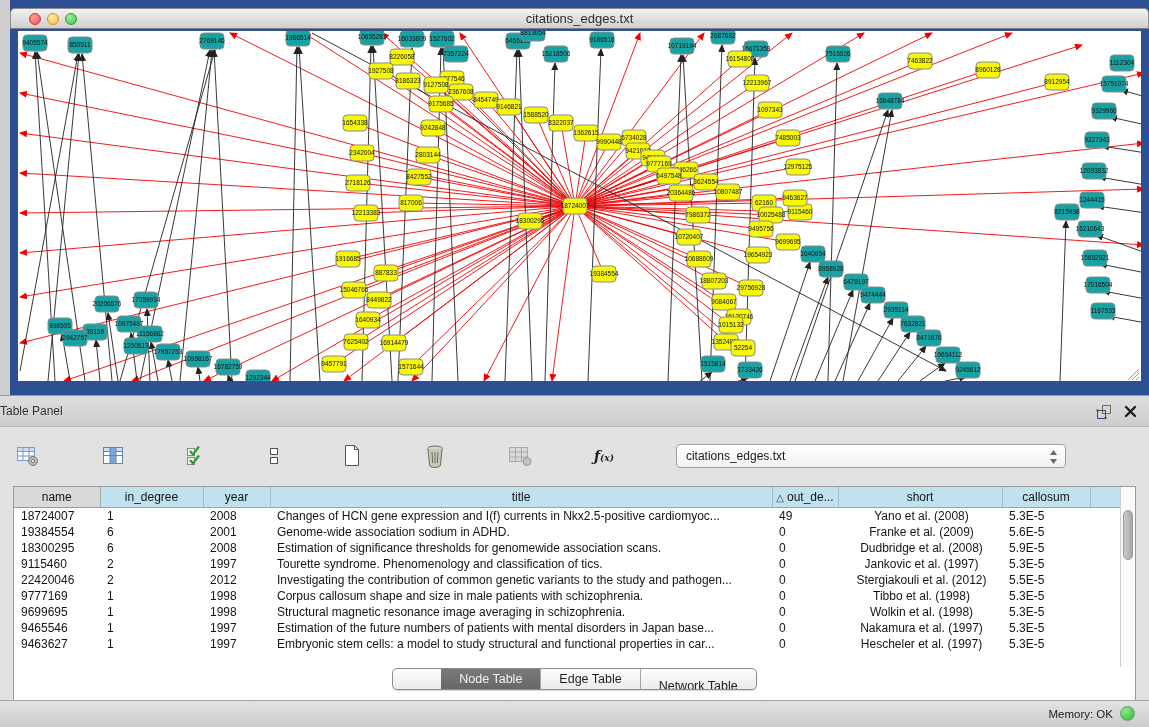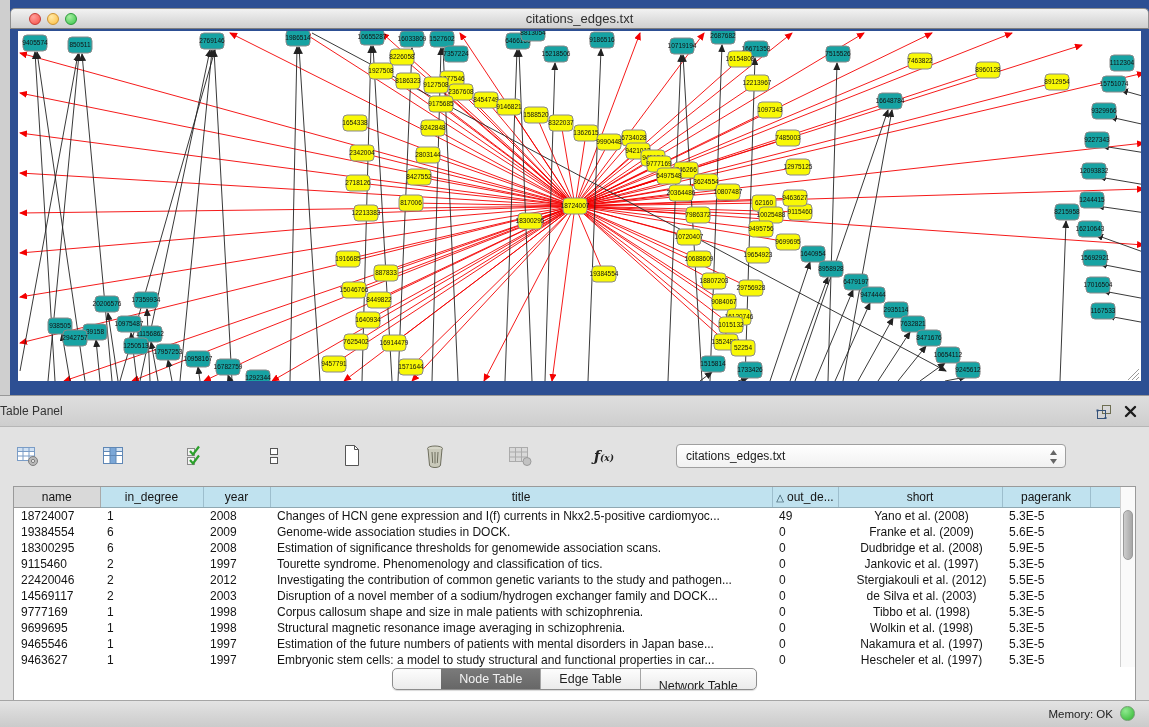--- a/index.html
+++ b/index.html
@@ -845,40 +845,40 @@
           <col style="width:32px">
       </colgroup>
       <thead>
           <tr id="hdr-row">
             <th class="first">name</th>
             <th>in_degree</th>
             <th>year</th>
             <th>title</th>
             <th><span class="sort-tri">△</span>out_de...</th>
             <th>short</th>
-            <th>pagerank</th>
+            <th>callosum</th>
             <th class="spacer"></th>
           </tr>
         </thead>
       <tbody id="body-rows">
           <tr>
             <td class="c-name">18724007</td>
             <td class="c-in_degree">1</td>
             <td class="c-year">2008</td>
             <td class="c-title">Changes of HCN gene expression and I(f) currents in Nkx2.5-positive cardiomyoc...</td>
             <td class="c-out_degree">49</td>
             <td class="c-short">Yano et al. (2008)</td>
             <td class="c-pagerank">5.3E-5</td>
             <td></td>
           </tr>
           <tr>
             <td class="c-name">19384554</td>
             <td class="c-in_degree">6</td>
-            <td class="c-year">2009</td>
-            <td class="c-title">Genome-wide association studies in DOCK.</td>
+            <td class="c-year">2001</td>
+            <td class="c-title">Genome-wide association sodium in ADHD.</td>
             <td class="c-out_degree">0</td>
             <td class="c-short">Franke et al. (2009)</td>
             <td class="c-pagerank">5.6E-5</td>
             <td></td>
           </tr>
           <tr>
             <td class="c-name">18300295</td>
             <td class="c-in_degree">6</td>
             <td class="c-year">2008</td>
             <td class="c-title">Estimation of significance thresholds for genomewide association scans.</td>
@@ -898,30 +898,20 @@
             <td></td>
           </tr>
           <tr>
             <td class="c-name">22420046</td>
             <td class="c-in_degree">2</td>
             <td class="c-year">2012</td>
             <td class="c-title">Investigating the contribution of common genetic variants to the study and pathogen...</td>
             <td class="c-out_degree">0</td>
             <td class="c-short">Stergiakouli et al. (2012)</td>
             <td class="c-pagerank">5.5E-5</td>
-            <td></td>
-          </tr>
-          <tr>
-            <td class="c-name">14569117</td>
-            <td class="c-in_degree">2</td>
-            <td class="c-year">2003</td>
-            <td class="c-title">Disruption of a novel member of a sodium/hydrogen exchanger family and DOCK...</td>
-            <td class="c-out_degree">0</td>
-            <td class="c-short">de Silva et al. (2003)</td>
-            <td class="c-pagerank">5.3E-5</td>
             <td></td>
           </tr>
           <tr>
             <td class="c-name">9777169</td>
             <td class="c-in_degree">1</td>
             <td class="c-year">1998</td>
             <td class="c-title">Corpus callosum shape and size in male patients with schizophrenia.</td>
             <td class="c-out_degree">0</td>
             <td class="c-short">Tibbo et al. (1998)</td>
             <td class="c-pagerank">5.3E-5</td>

